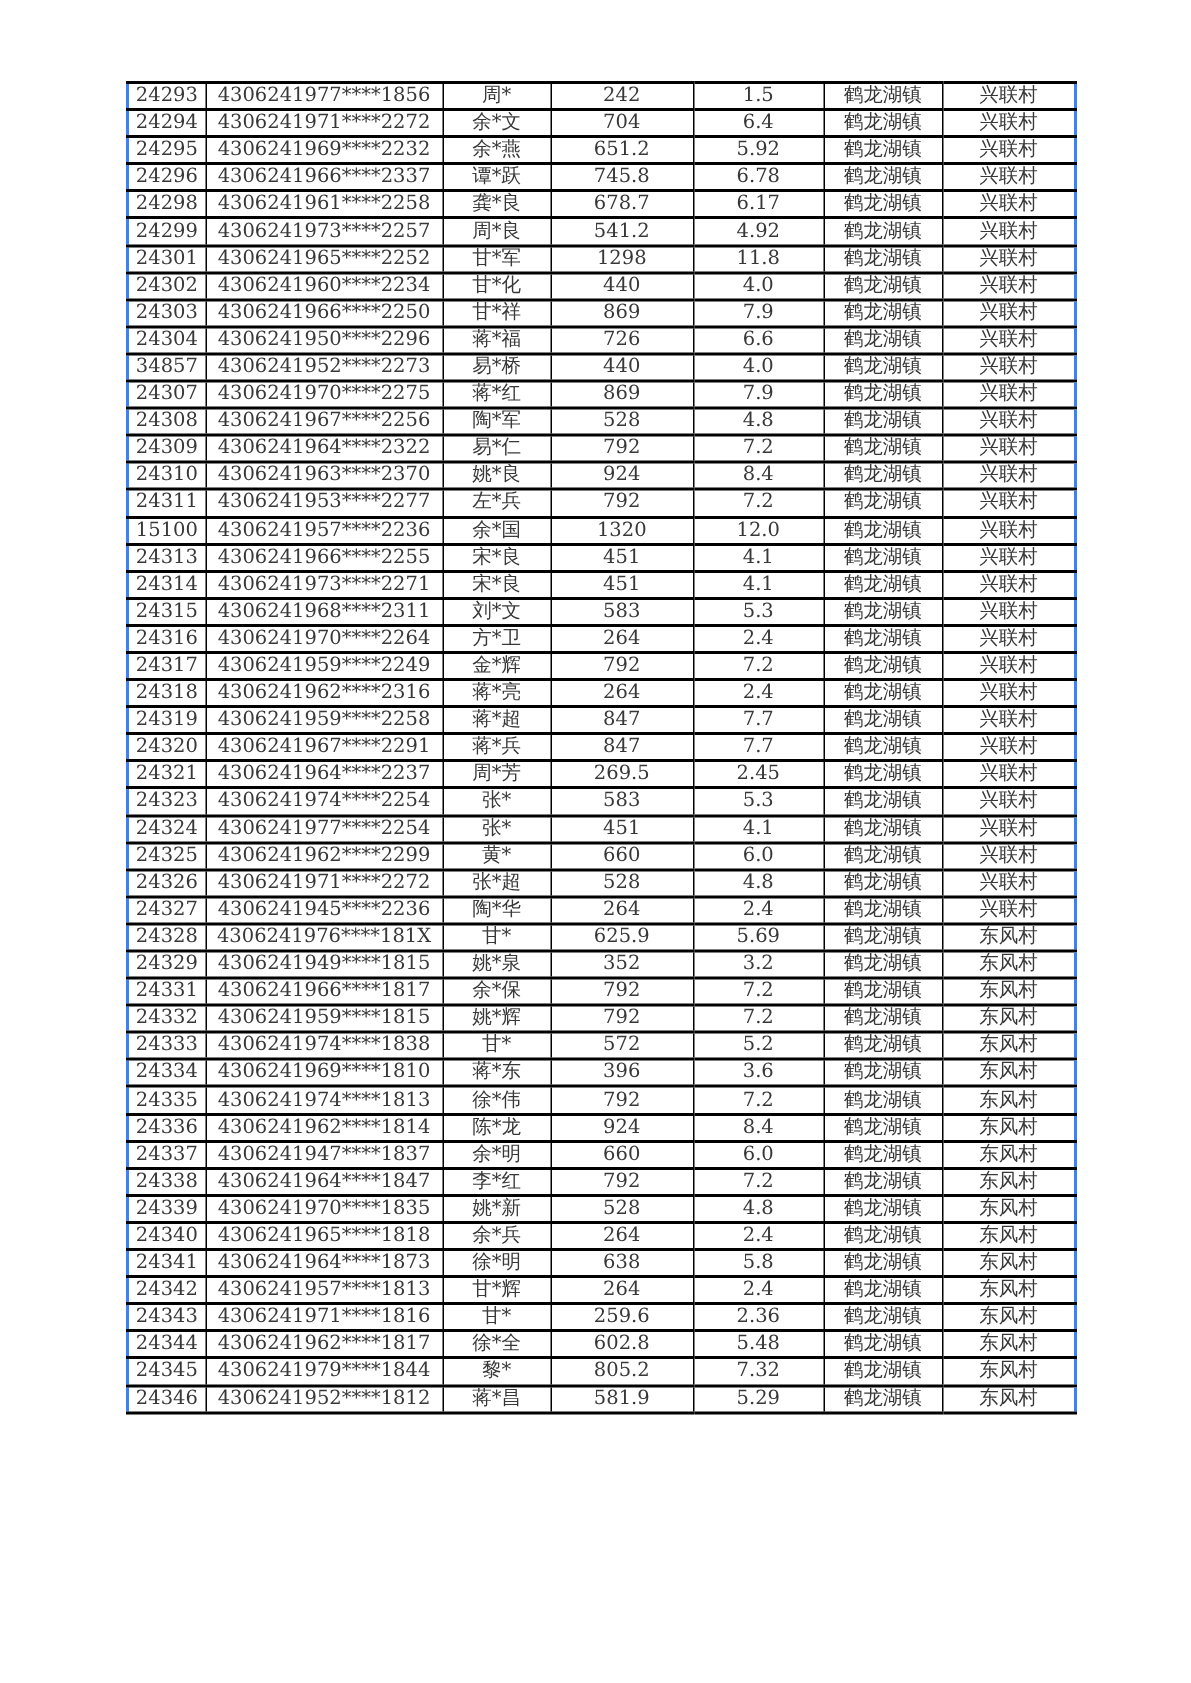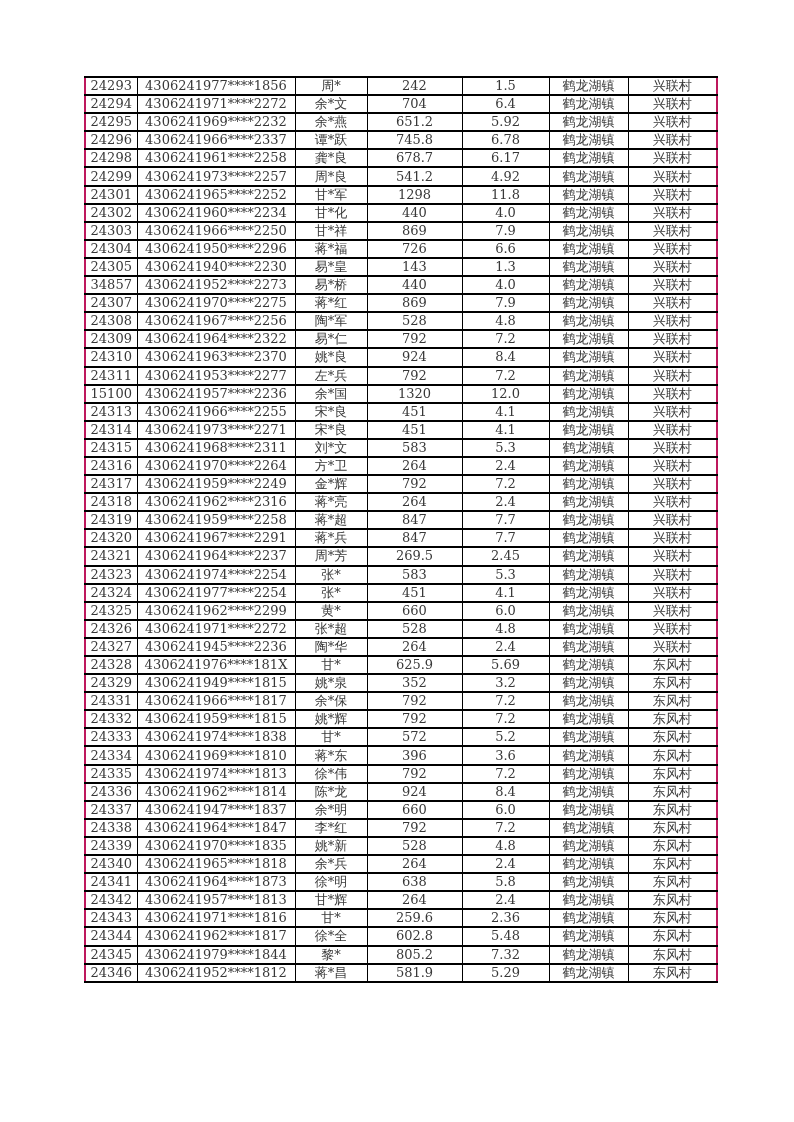--- a/index.html
+++ b/index.html
@@ -18,25 +18,25 @@
     left: 0;
     top: 0;
     width: 794px;
     height: 1122px;
     background: #ffffff;
     overflow: hidden;
   }
   table.records {
     position: absolute;
     left: 84px;
-    top: 76px;
+    top: 54px;
     width: 632px;
     border-collapse: collapse;
     table-layout: fixed;
-    border: 2px solid #be185d;
+    border: 2px solid #3b82f6;
   }
   table.records td {
     border-style: solid;
     border-color: #000000;
     border-width: 2px 1px;      
     height: 16.1px;
     padding: 0;
     text-align: center;
     vertical-align: middle;
     font-size: 13px;
@@ -152,29 +152,20 @@
         <tr>
           <td>24304</td>
           <td>4306241950****2296</td>
           <td>蒋*福</td>
           <td>726</td>
           <td>6.6</td>
           <td>鹤龙湖镇</td>
           <td>兴联村</td>
         </tr>
         <tr>
-          <td>24305</td>
-          <td>4306241940****2230</td>
-          <td>易*皇</td>
-          <td>143</td>
-          <td>1.3</td>
-          <td>鹤龙湖镇</td>
-          <td>兴联村</td>
-        </tr>
-        <tr>
           <td>34857</td>
           <td>4306241952****2273</td>
           <td>易*桥</td>
           <td>440</td>
           <td>4.0</td>
           <td>鹤龙湖镇</td>
           <td>兴联村</td>
         </tr>
         <tr>
           <td>24307</td>

